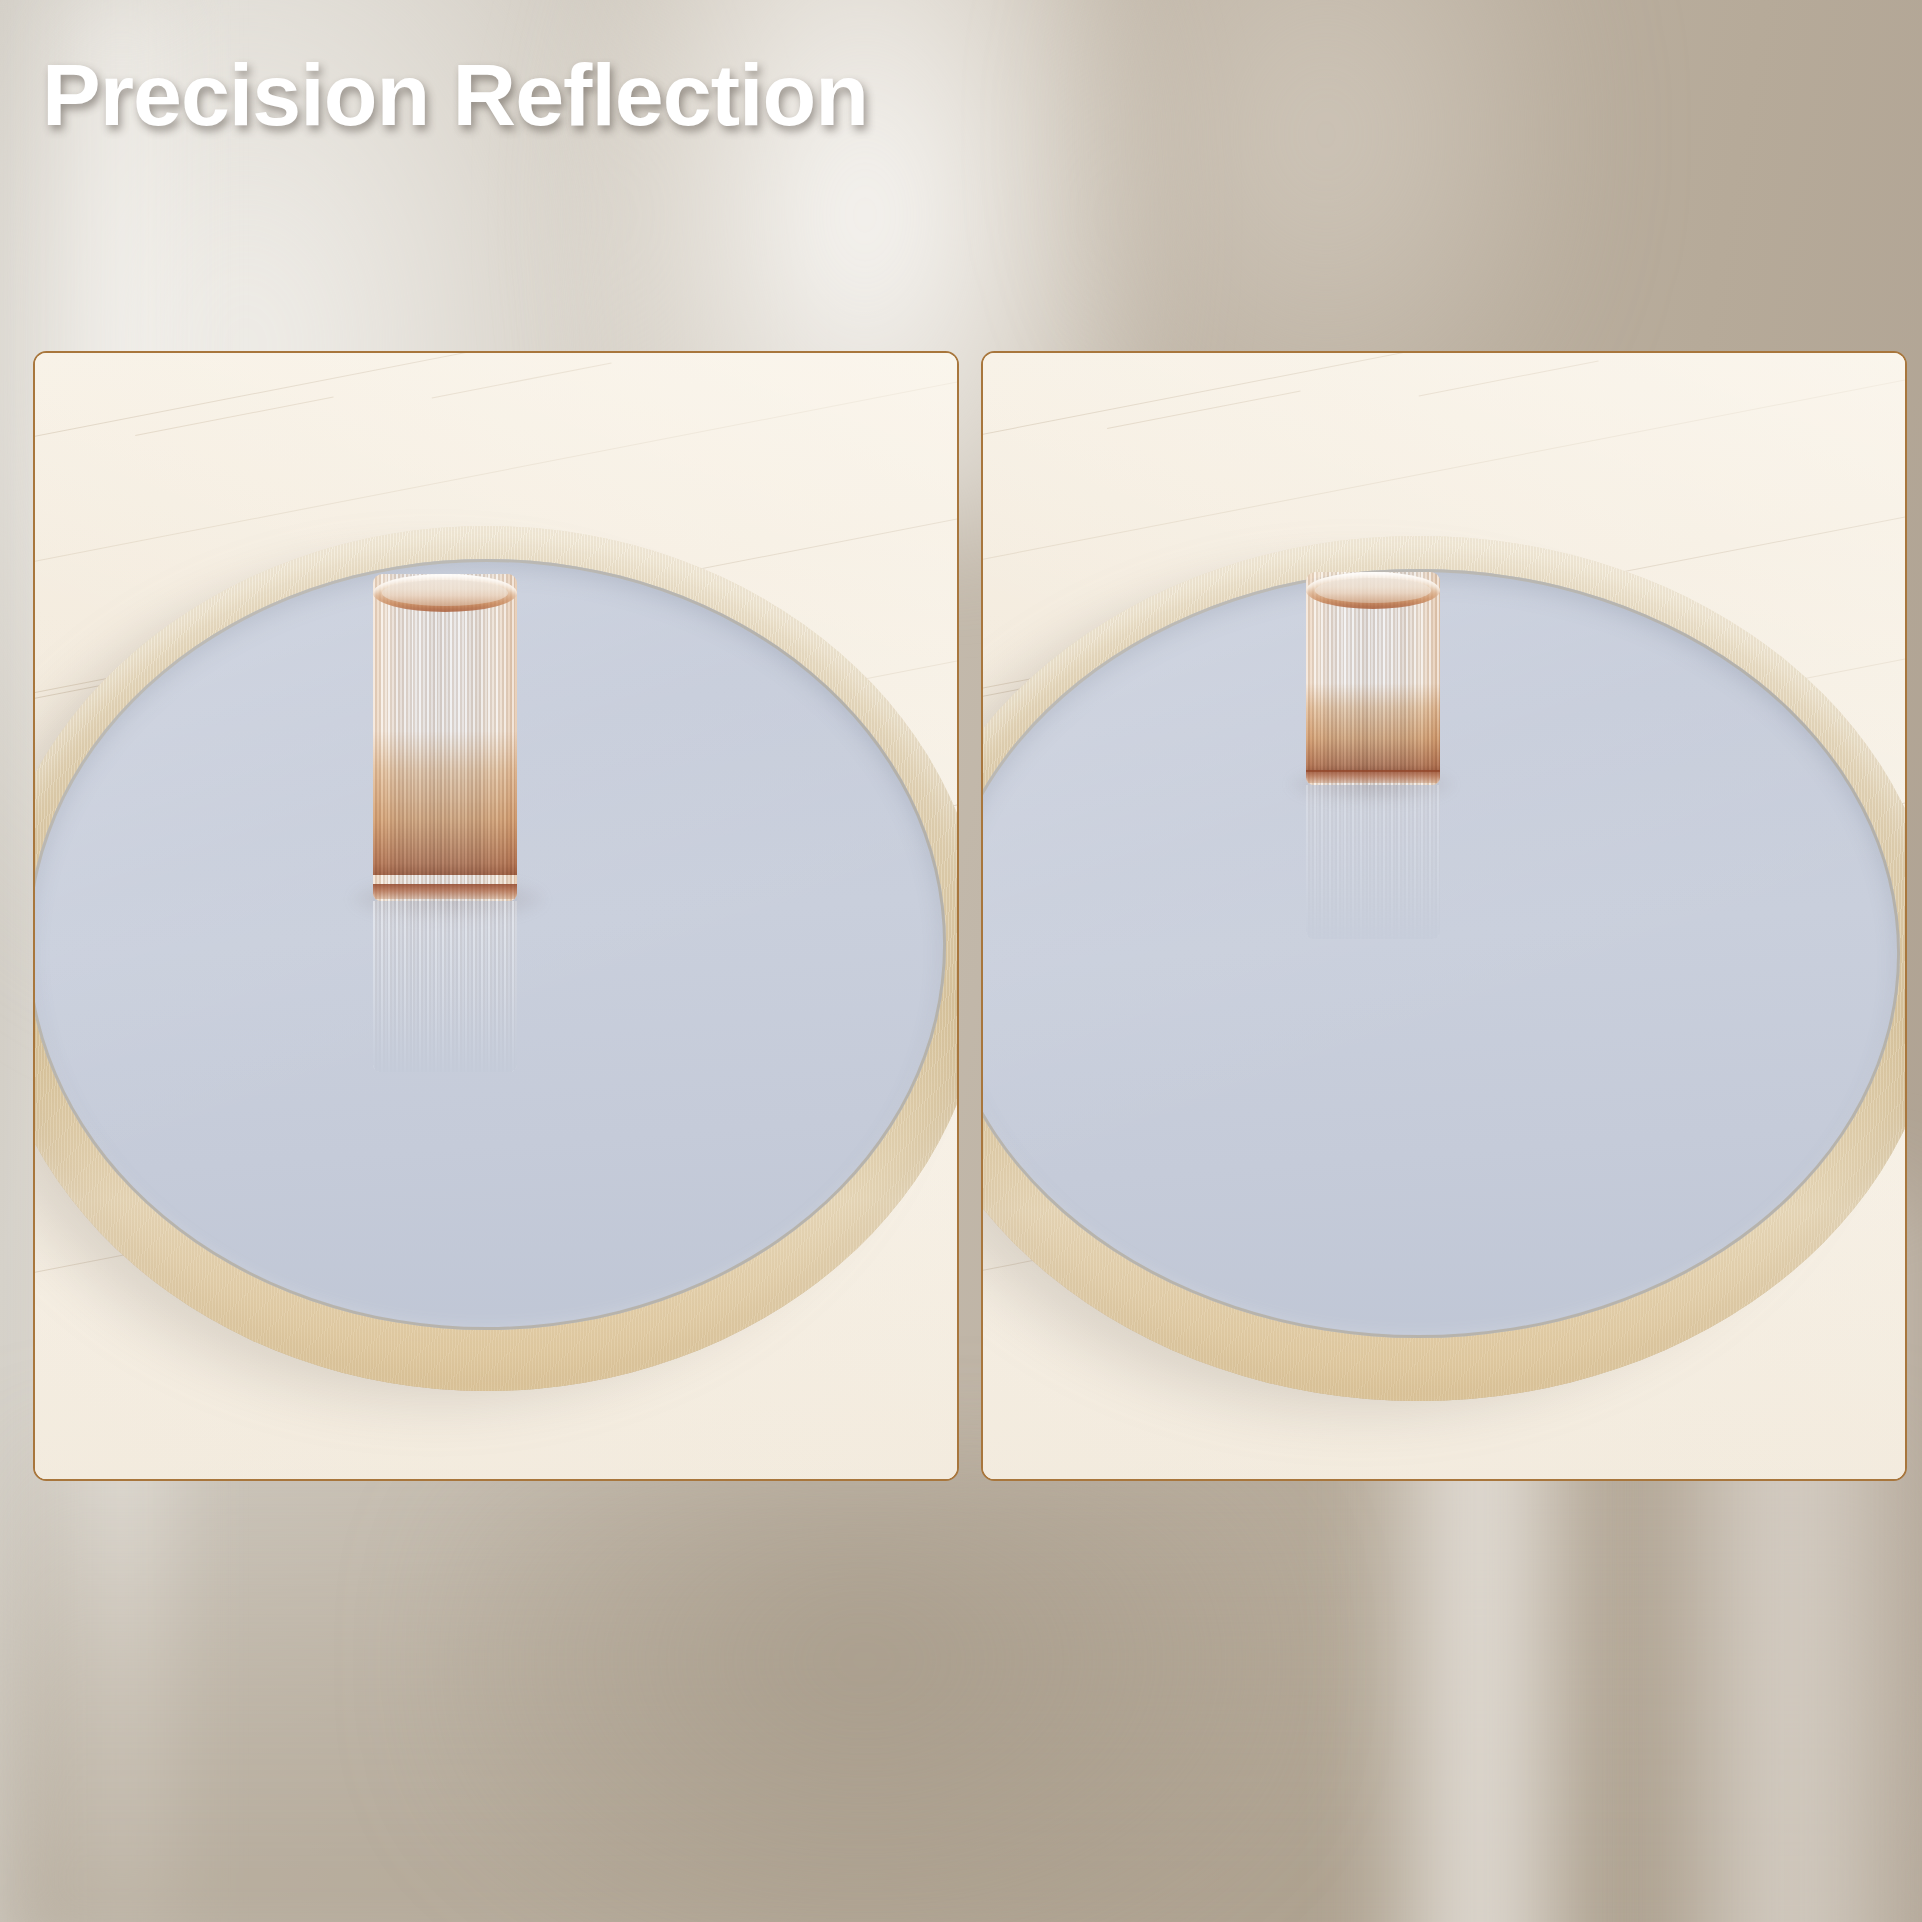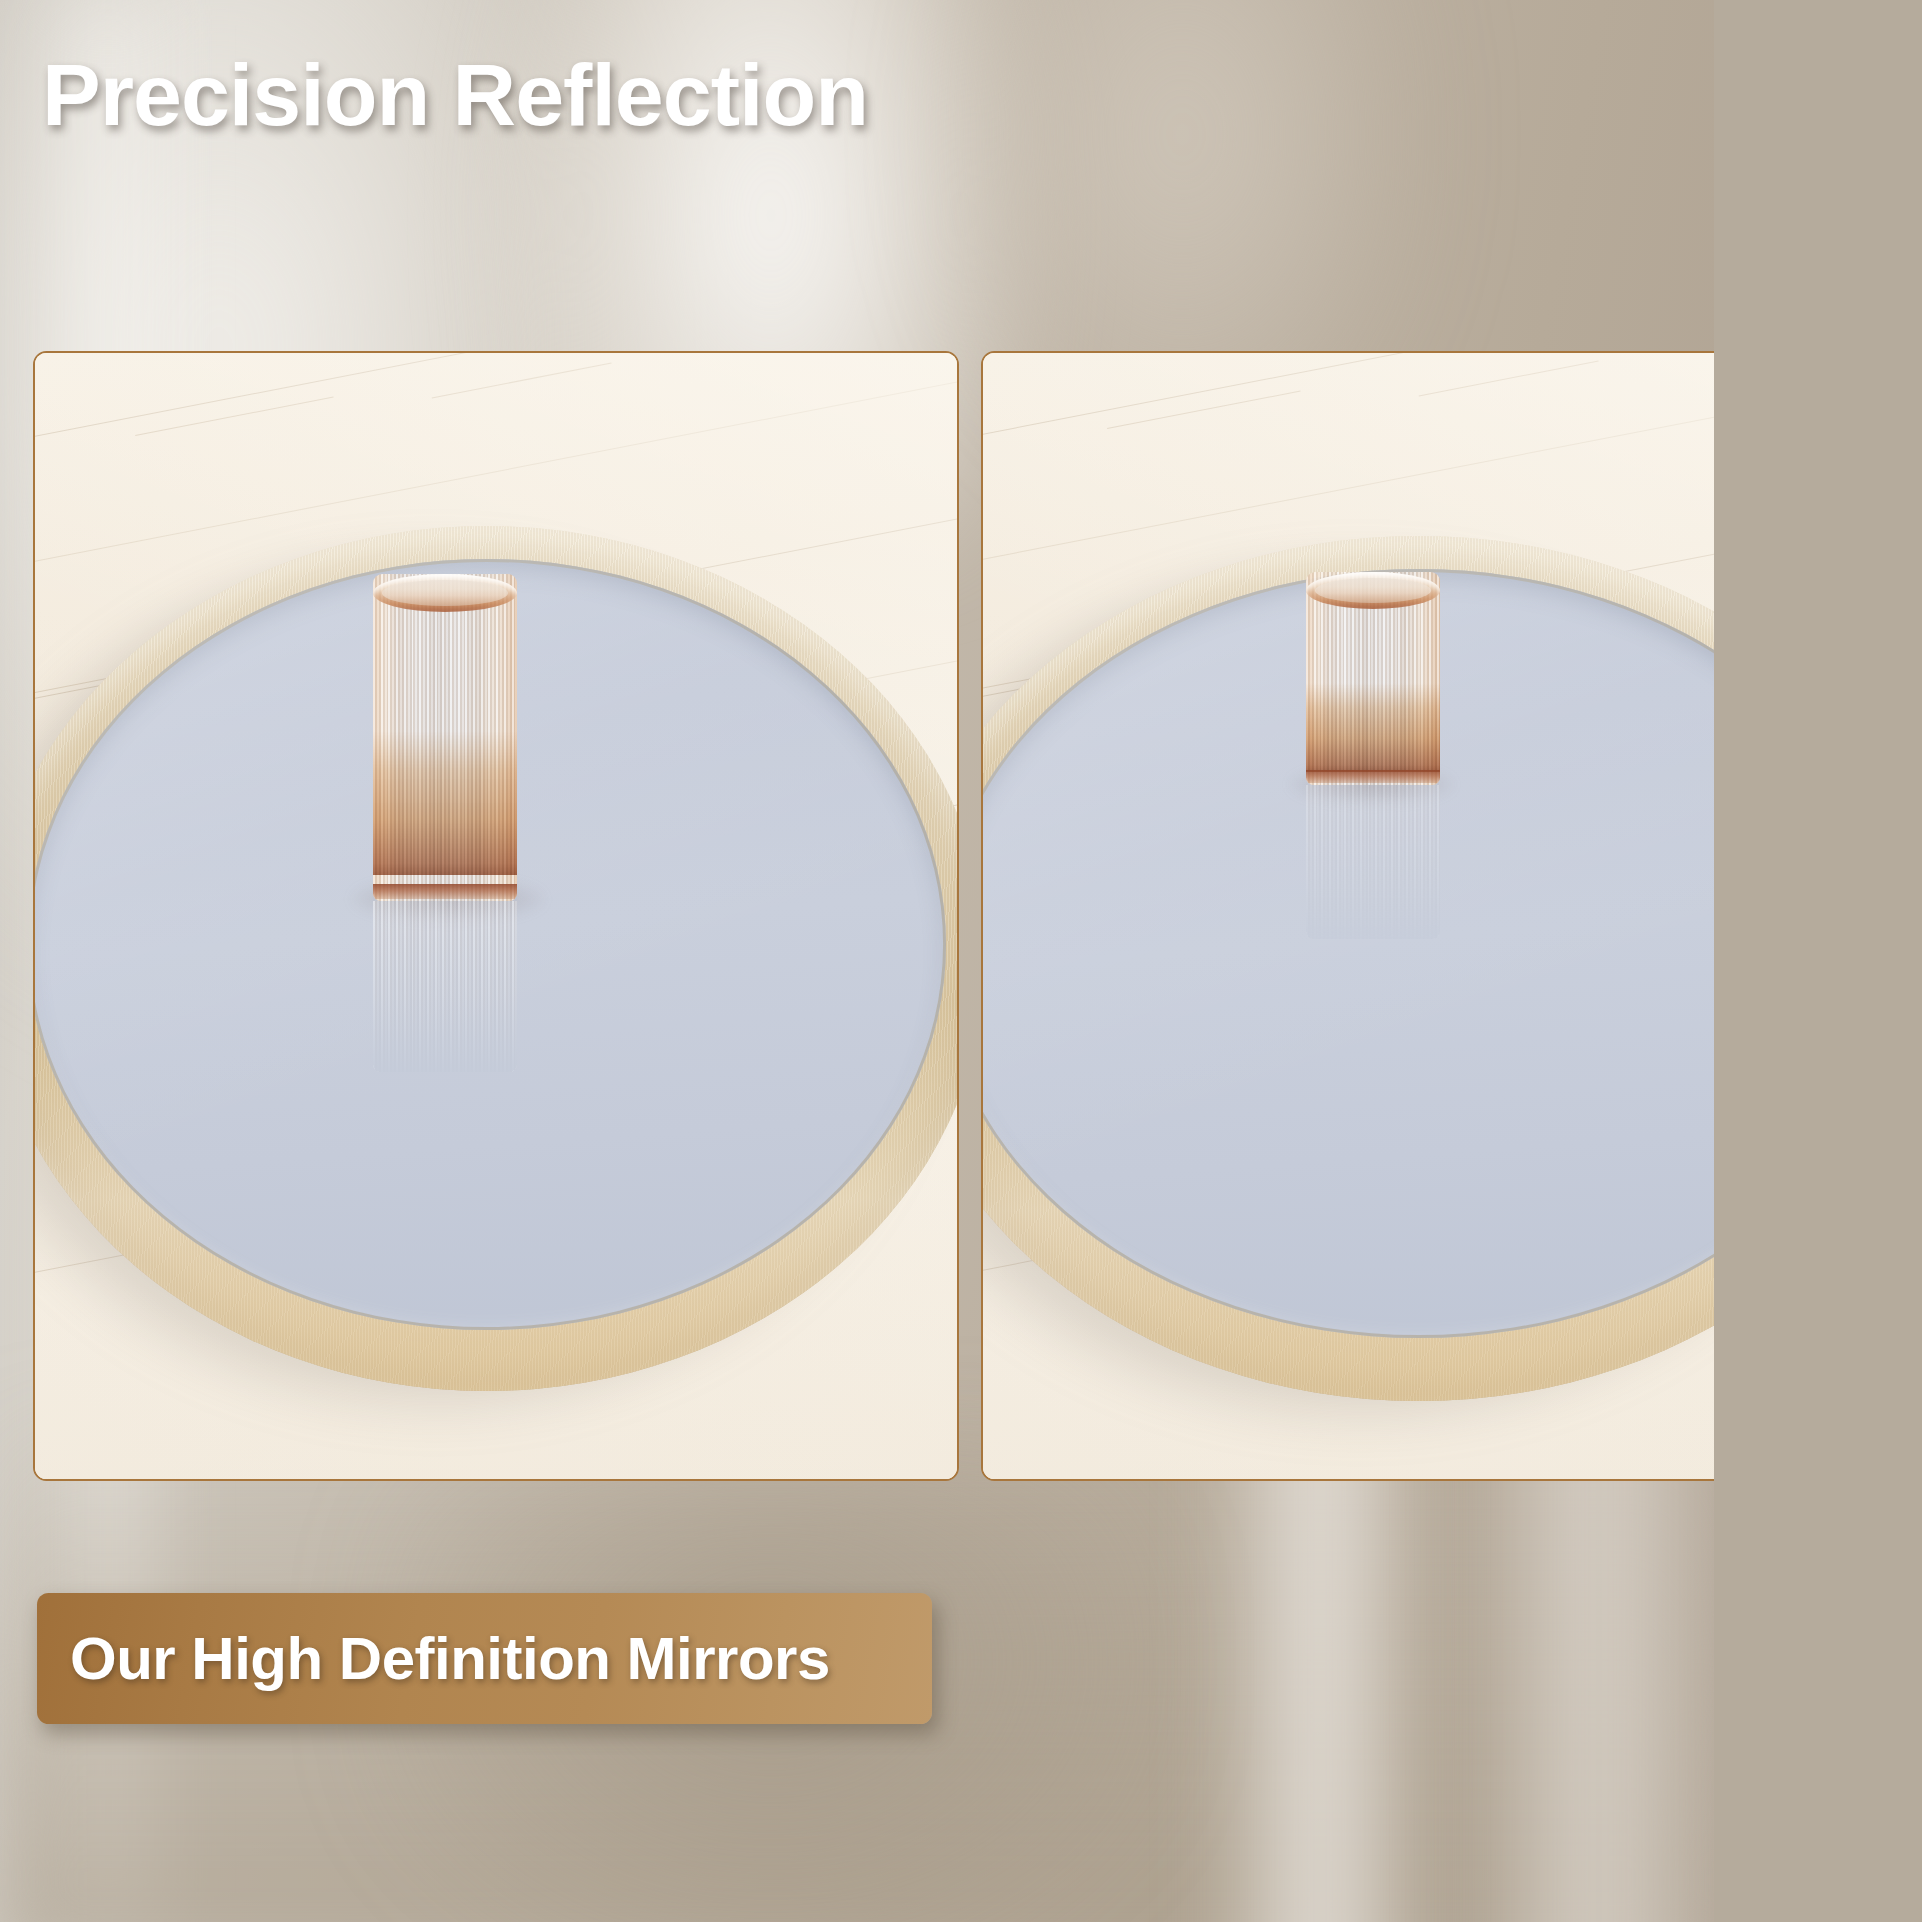--- a/index.html
+++ b/index.html
@@ -1,21 +1,21 @@
 <!DOCTYPE html>
 <html><head>
 <meta charset="utf-8">
 <style>
   html,body{margin:0;padding:0;}
   body{
     width:1922px;height:1922px;overflow:hidden;
     font-family:"Liberation Sans","DejaVu Sans",sans-serif;
     background:#b5ab9c;
   }
-  .stage{position:relative;width:1714px;height:1922px;overflow:hidden;}
+  .stage{position:relative;width:1922px;height:1922px;overflow:hidden;}
 
   
   .bg-base{
     position:absolute;inset:0;
     background:
       linear-gradient(100deg,#c9c4bb 0%,#d6d2ca 10%,#cfc9bf 22%,#c6bdb0 40%,#bdb2a3 60%,#b6aa99 78%,#aea192 100%);
   }
   .bg-soft-a{
     position:absolute;left:-4%;top:-6%;width:42%;height:60%;
     background:radial-gradient(ellipse at 40% 40%,rgba(246,244,240,.85) 0%,rgba(235,232,226,.45) 45%,rgba(225,220,212,0) 72%);
@@ -343,18 +343,15 @@
         </div>
       </div>
 
       <div class="vase-reflect" style="left:323px;top:432px;width:134px;height:154px;opacity:.55;">
         <div class="vase-reflect-body"></div>
         <div class="vase-reflect-fade"></div>
       </div>
     </div>
   </div>
 
-  <div class="bar left">
-    <span>Our High Definition Mirrors</span>
-  </div>
 
 </div>
 
 
 </body></html>

